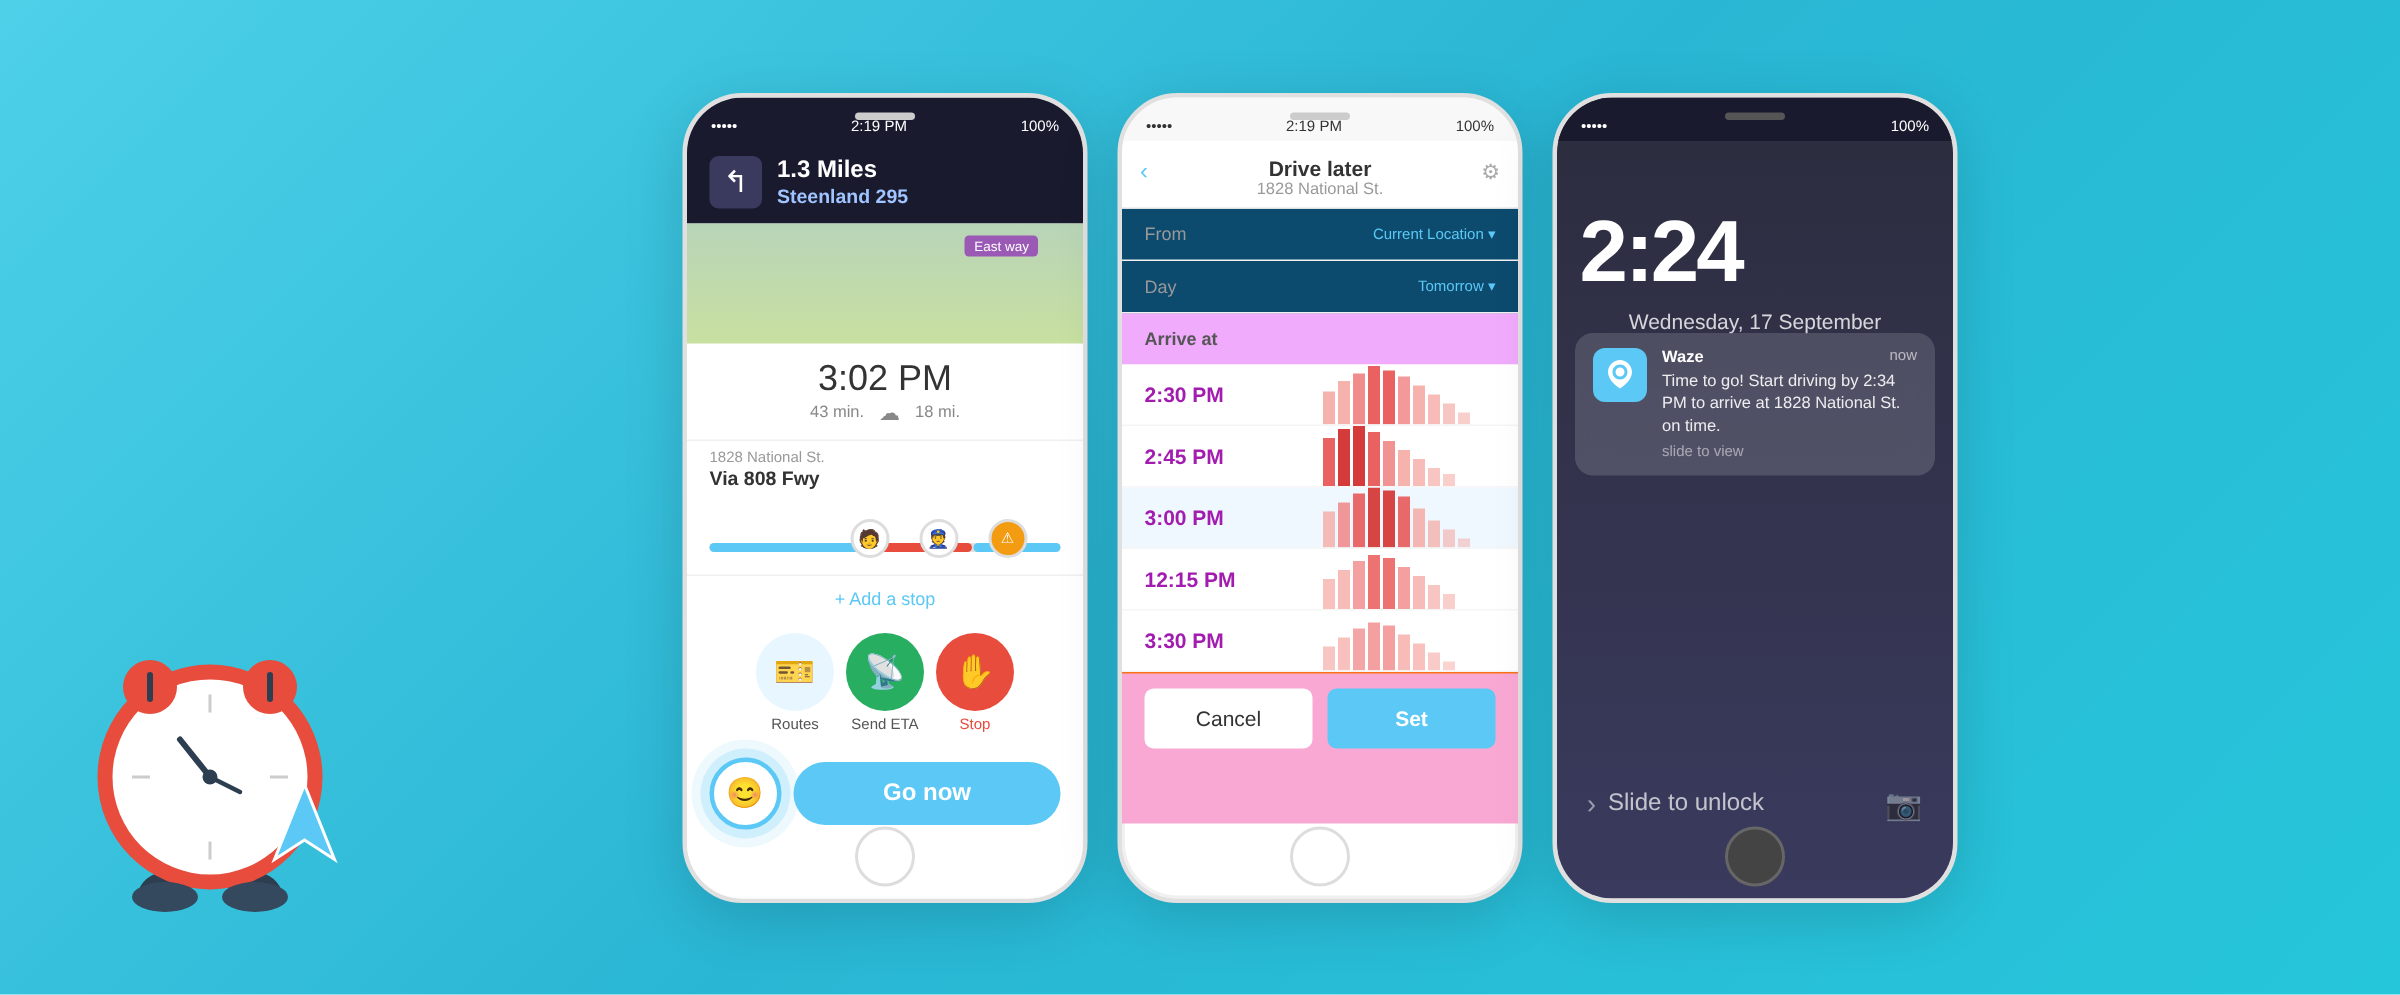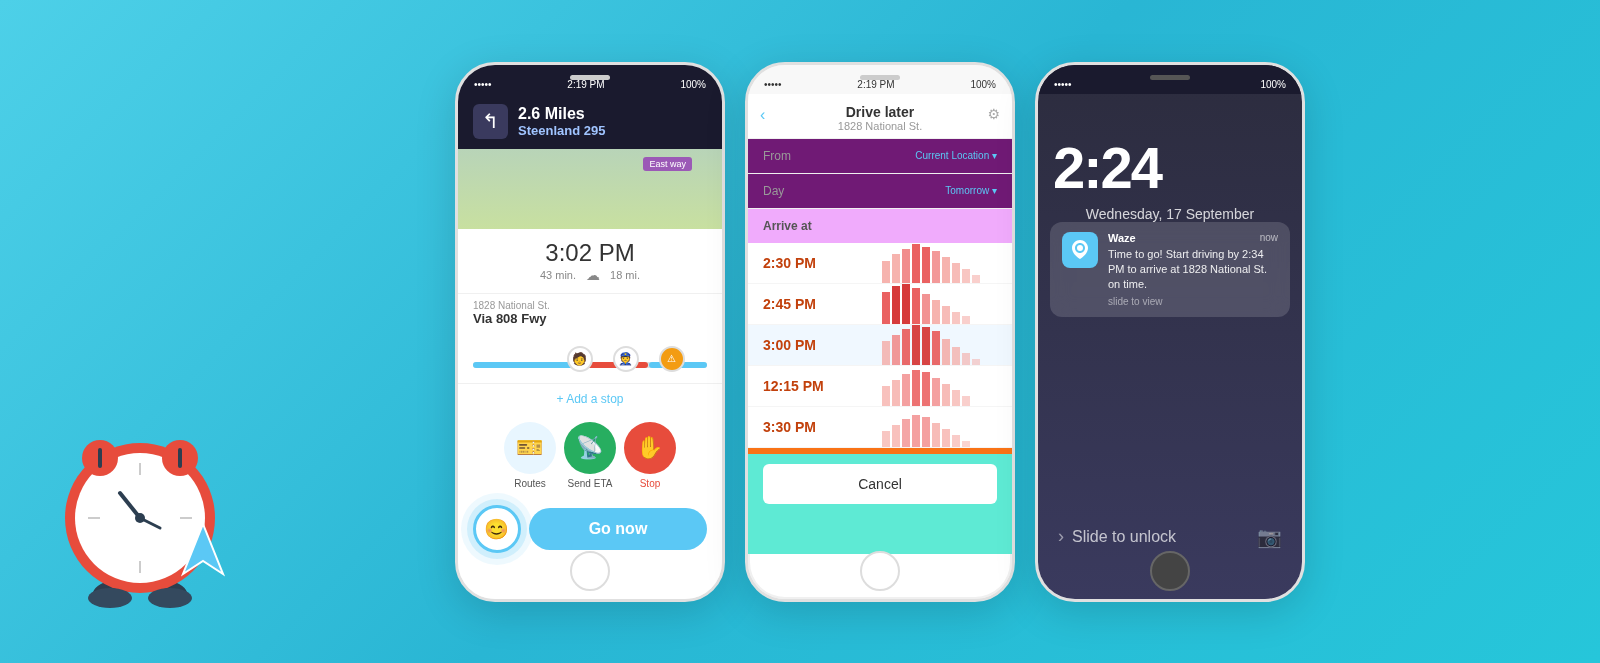--- a/index.html
+++ b/index.html
@@ -257,21 +257,21 @@
       border-bottom: 1px solid #f0f0f0;
       text-align: center;
       position: relative;
     }
     .drive-later-header .back { position: absolute; left: 12px; top: 12px; color: #5bc8f5; font-size: 16px; }
     .drive-later-header .gear { position: absolute; right: 12px; top: 12px; color: #aaa; font-size: 14px; }
     .drive-later-header h3 { font-size: 14px; font-weight: 700; color: #333; }
     .drive-later-header p { font-size: 11px; color: #999; }
 
     .drive-later-form {
-      background: #701a75;
+      background: #0c4a6e;
       padding: 0;
     }
     .form-row {
       display: flex;
       align-items: center;
       padding: 10px 15px;
       border-bottom: 1px solid #f0f0f0;
     }
     .form-label { font-size: 12px; color: #999; width: 50px; flex-shrink: 0; }
     .form-value { font-size: 10px; color: #5bc8f5; margin-left: auto; }
@@ -286,39 +286,39 @@
 
     .time-list { background: white; overflow: hidden; }
     .time-row {
       display: flex;
       align-items: center;
       padding: 12px 15px;
       border-bottom: 1px solid #f5f5f5;
       position: relative;
     }
     .time-row.active { background: #f0f8ff; }
-    .time-label { font-size: 14px; font-weight: 600; color: #c2410c; width: 65px; flex-shrink: 0; }
+    .time-label { font-size: 14px; font-weight: 600; color: #a21caf; width: 65px; flex-shrink: 0; }
     .chart-bar-container {
       position: absolute;
       right: 0;
       top: 0;
       bottom: 0;
       width: 130px;
       display: flex;
       align-items: flex-end;
       gap: 1px;
       overflow: hidden;
     }
 
     .drive-later-actions {
       display: flex;
       padding: 10px 15px 50px;
       gap: 10px;
-      background: #5eead4;
-      border-top: 6px solid #f97316;
+      background: #f9a8d4;
+      border-top: 1px solid #f97316;
     }
     .cancel-btn {
       flex: 1;
       padding: 12px;
       border: none;
       background: white;
       color: #333;
       font-size: 14px;
       border-radius: 6px;
       cursor: pointer;
@@ -458,21 +458,21 @@
 
     <div class="phone-top" style="background:#1a1a2e; color:white; padding-top:14px;">
       <span>•••••</span>
       <span>2:19 PM</span>
       <span>100%</span>
     </div>
 
     <div class="nav-header">
       <div class="nav-arrow">↰</div>
       <div class="nav-info">
-        <h2>2.6 Miles</h2>
+        <h2>1.3 Miles</h2>
         <p>Steenland 295</p>
       </div>
     </div>
 
     <div class="nav-map">
       <div class="east-way-badge">East way</div>
     </div>
 
     <div class="nav-eta">
       <div class="nav-eta-time">3:02 PM</div>
@@ -645,20 +645,21 @@
             <rect x="60" y="26" width="8" height="18" fill="#f4a09a" opacity="0.65"></rect>
             <rect x="70" y="32" width="8" height="12" fill="#f4a09a" opacity="0.55"></rect>
             <rect x="80" y="38" width="8" height="6" fill="#f4a09a" opacity="0.45"></rect>
           </svg>
         </div>
       </div>
     </div>
 
     <div class="drive-later-actions">
       <button class="cancel-btn">Cancel</button>
+      <button class="set-btn">Set</button>
     </div>
     <div class="phone-home-btn"></div>
   </div>
 
   <div class="phone phone-3">
     <div class="phone-speaker" style="background:#555;"></div>
     <div class="lock-screen">
 
       <div class="phone-top dark" style="padding-top:14px;">
         <span>•••••</span>

